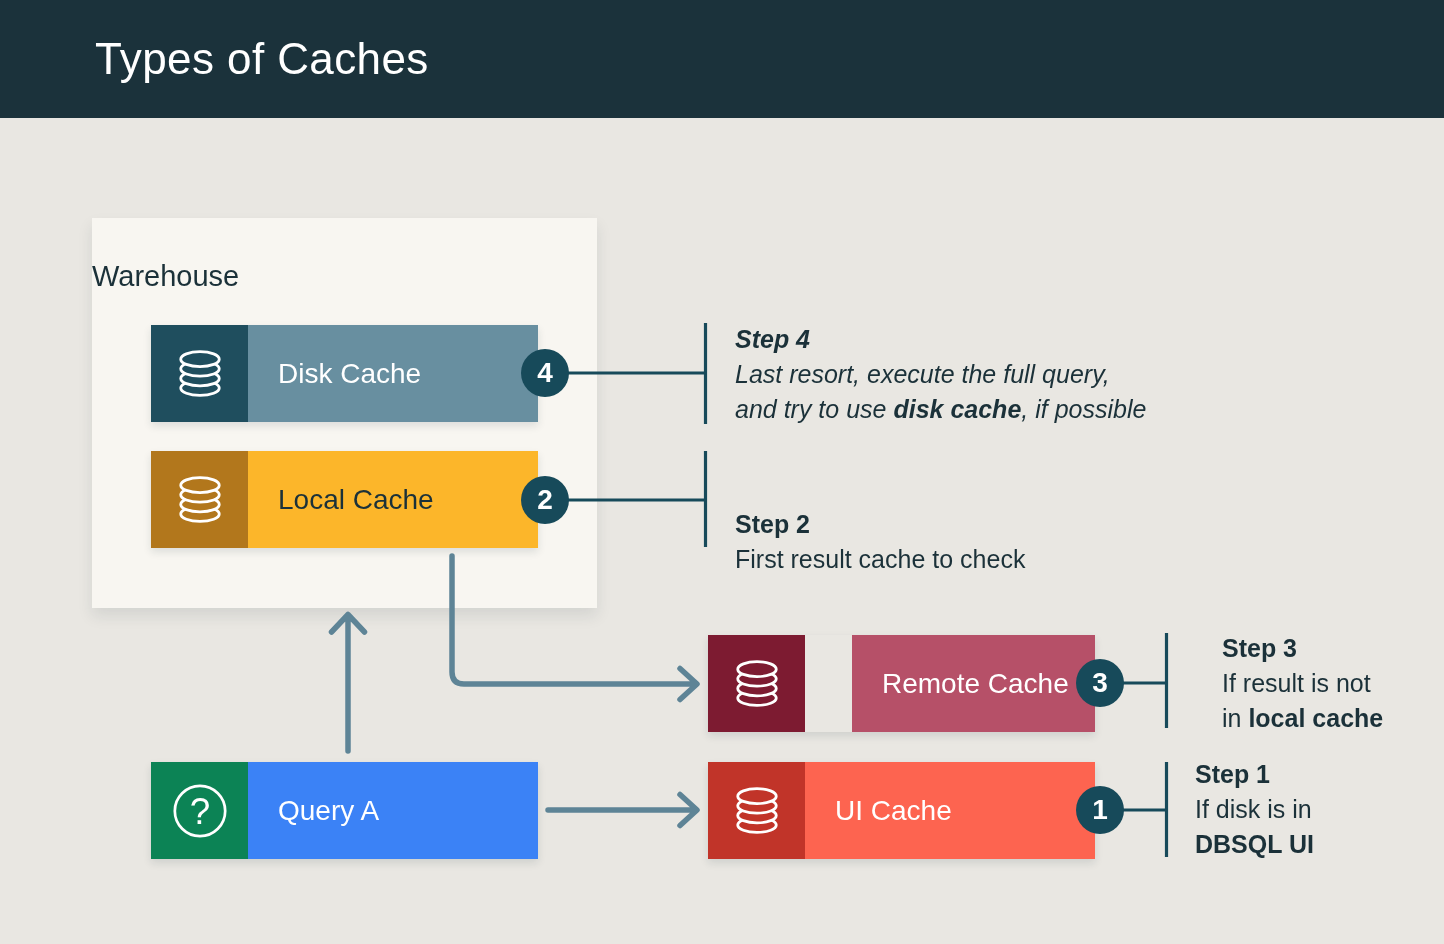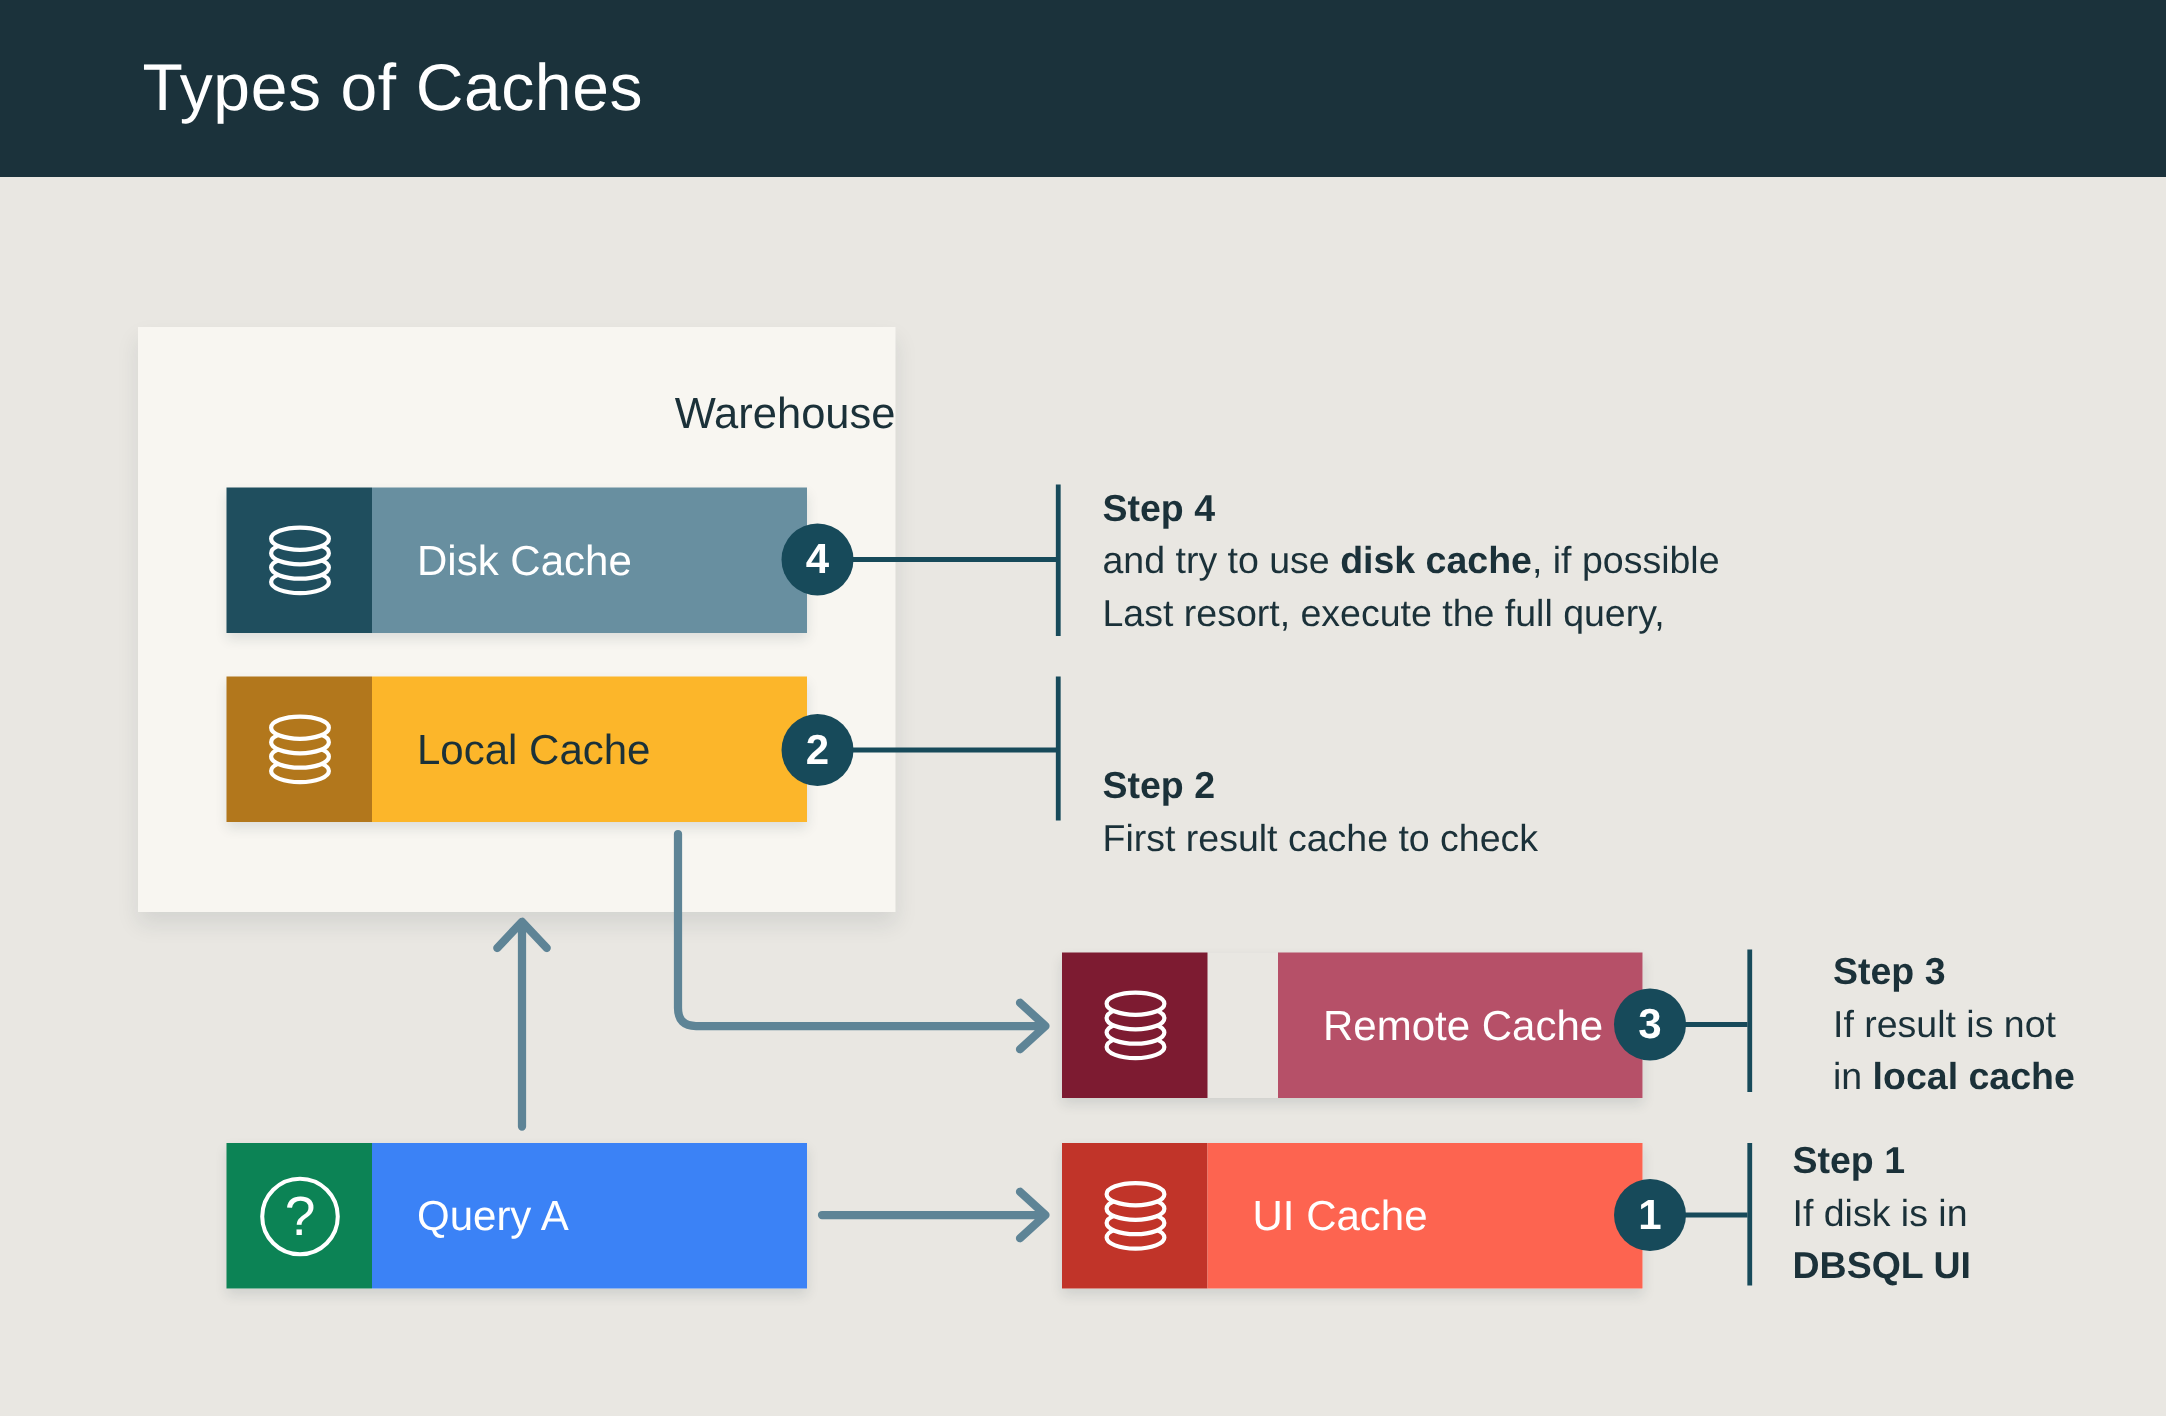--- a/index.html
+++ b/index.html
@@ -38,21 +38,21 @@
     left: 92px; top: 218px;
     width: 505px; height: 390px;
     background: #f8f6f1;
     box-shadow: 0 8px 14px rgba(27, 49, 57, 0.10);
     z-index: 1;
   }
   .warehouse-label {
     position: absolute;
     left: 92px; top: 260px;
     width: 505px;
-    text-align: right;
+    text-align: left;
     font-size: 29px;
     color: #1b3139;
     z-index: 2;
   }
 
   
   .node {
     position: absolute;
     width: 387px; height: 97px;
     display: flex;
@@ -117,21 +117,21 @@
   .step {
     position: absolute;
     color: #1b3139;
     font-size: 25px;
     line-height: 35px;
     white-space: nowrap;
     z-index: 2;
   }
   .step-title { font-weight: 700; }
   .b { font-weight: 700; }
-  .step-4 { left: 735px;  top: 322px; }
+  .step-4 { left: 735px;  top: 322px; font-style: italic; }
   .step-2 { left: 735px;  top: 463px; margin-top: 44px; }
   .step-3 { left: 1222px; top: 631px; }
   .step-1 { left: 1195px; top: 757px; }
 
   
   #wires {
     position: absolute;
     left: 0; top: 0;
     z-index: 4;
     pointer-events: none;
@@ -236,22 +236,22 @@
     <div class="bar">Query A</div>
   </div>
 
   <div class="badge badge-4">4</div>
   <div class="badge badge-2">2</div>
   <div class="badge badge-3">3</div>
   <div class="badge badge-1">1</div>
 
   <div class="step step-4">
     <div class="step-title">Step 4</div>
+    <div class="step-line">Last resort, execute the full query,</div>
     <div class="step-line"><span>and try to use </span><span class="b">disk cache</span><span>, if possible</span></div>
-    <div class="step-line">Last resort, execute the full query,</div>
   </div>
 
   <div class="step step-2">
     <div class="step-title">Step 2</div>
     <div class="step-line">First result cache to check</div>
   </div>
 
   <div class="step step-3">
     <div class="step-title">Step 3</div>
     <div class="step-line">If result is not</div>

